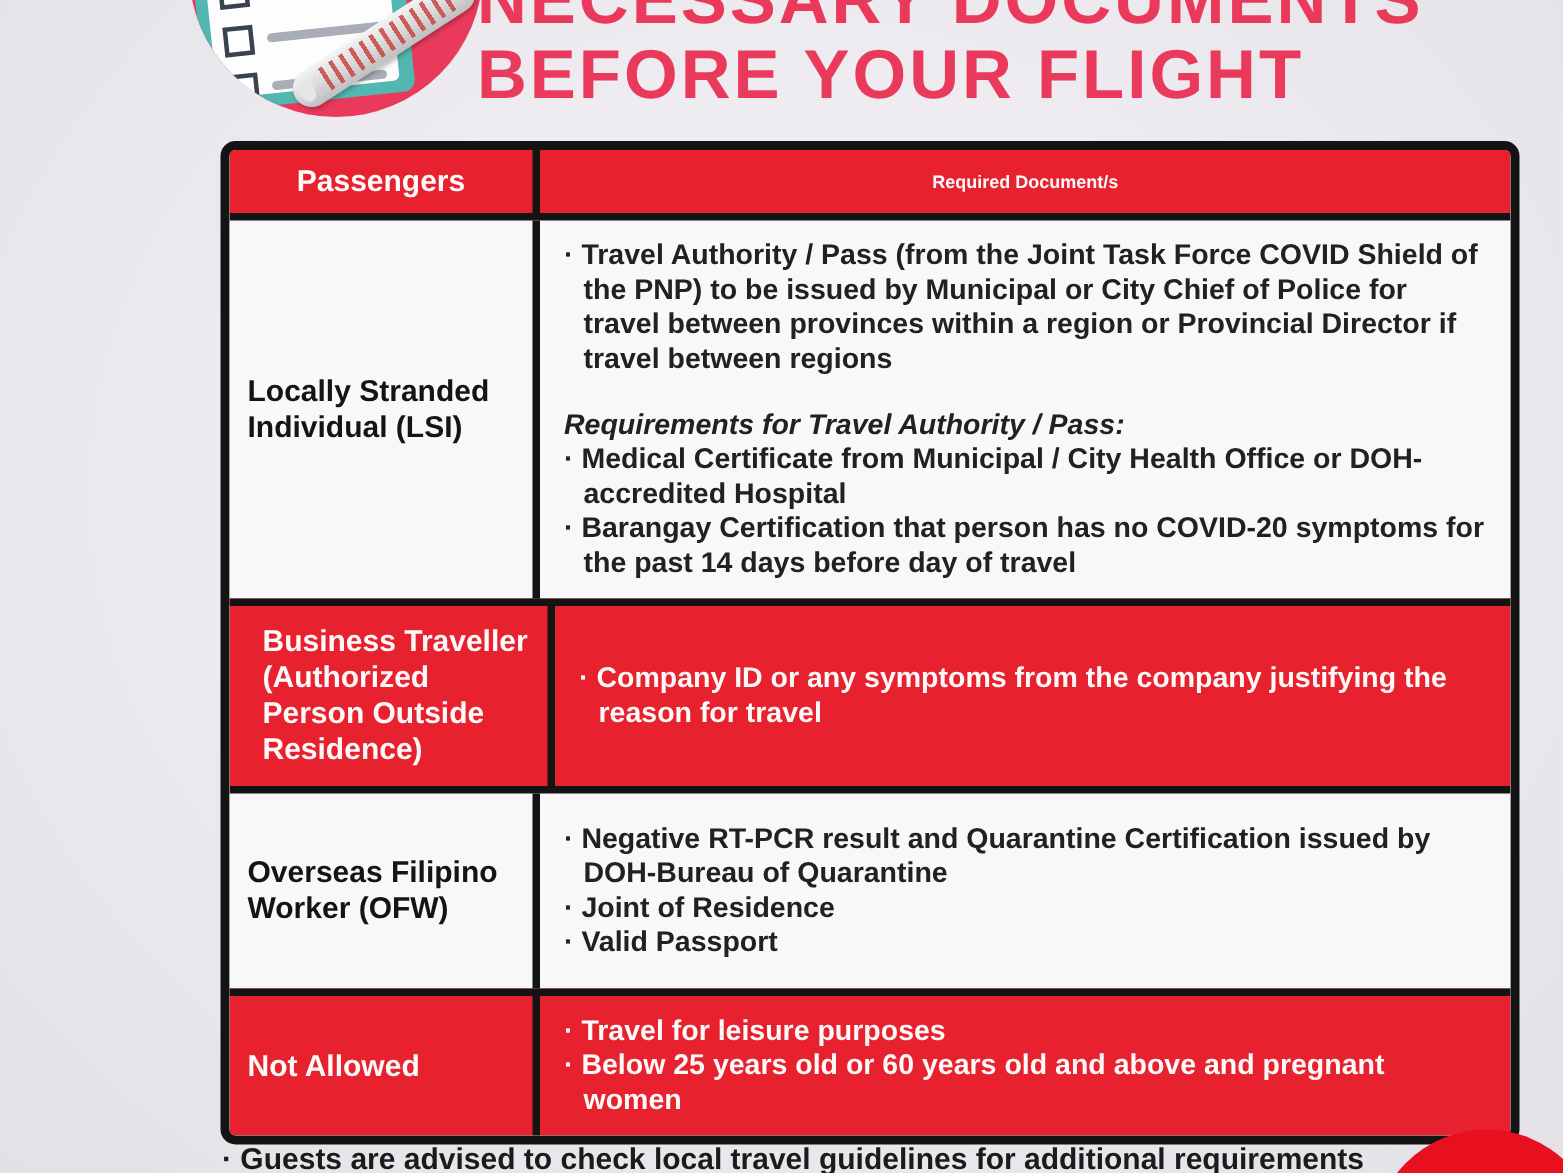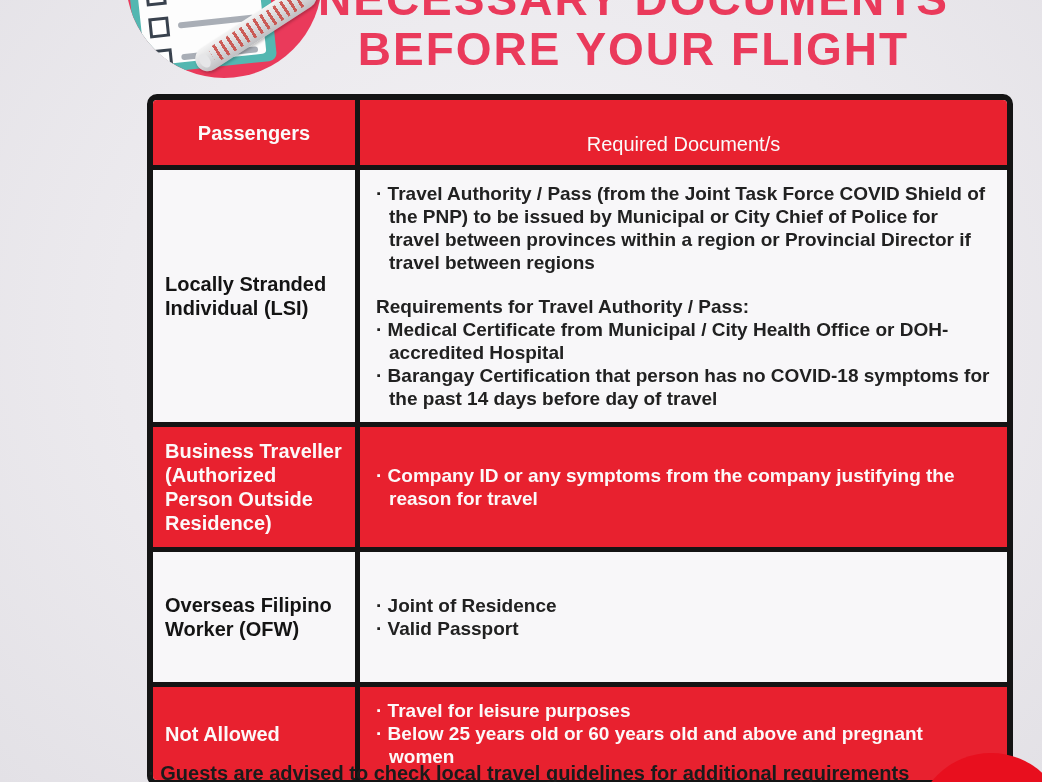--- a/index.html
+++ b/index.html
@@ -32,46 +32,46 @@
     box-shadow:0 2px 3px rgba(0,0,0,.25);
   }
   .thermo-scale{
     position:absolute;left:18px;top:4px;right:14px;bottom:4px;
     background:repeating-linear-gradient(90deg,transparent 0 5px,#C8453F 5px 8px);
     opacity:.85;border-radius:3px;
   }
   .thermo-tip{position:absolute;left:4px;top:5px;width:10px;height:15px;border-radius:50%;background:#E6E6E8;}
   .title-block{position:absolute;left:318px;top:-26px;line-height:50px;
     font-weight:800;font-size:46px;letter-spacing:2px;}
-  .title-line{white-space:nowrap;text-align:center;}
+  .title-line{white-space:nowrap;}
   
   .doc-table{
     position:absolute;left:147px;top:94px;width:866px;box-sizing:border-box;
     border:6px solid #141414;border-radius:10px;overflow:hidden;background:#F8F7F9;
   }
   .trow{display:flex;}
   .trow + .trow{border-top:5px solid #141414;}
   .cell-left{
     width:207px;flex:0 0 207px;box-sizing:border-box;border-right:5px solid #141414;
     padding:12px 12px;display:flex;align-items:center;
     font-weight:bold;font-size:20px;line-height:24px;
   }
   .cell-right{
     flex:1;box-sizing:border-box;padding:12px 16px;
     font-size:19px;line-height:23px;
     display:flex;flex-direction:column;justify-content:center;
   }
   .thead{background:#E8212F;color:#FBFAFA;}
   .thead .cell-left{justify-content:center;padding:9px 6px;min-height:37px;}
-  .thead .cell-right{align-items:center;font-weight:normal;font-size:20px;padding:9px 6px;margin-top:24px;}
+  .thead .cell-right{align-items:center;font-weight:bold;font-size:12px;padding:9px 6px;}
   .row-white{background:#F8F7F9;color:#212121;}
   .row-white .cell-left{color:#141414;}
   .row-red{background:#E8212F;color:#FCF9F9;}
   .doc-item{padding-left:13px;text-indent:-13px;font-weight:bold;}
-  .doc-item.heading{padding-left:0;text-indent:0;font-weight:bold;}
+  .doc-item.heading{padding-left:0;text-indent:0;font-weight:bold;font-style:italic;}
   .doc-item.spacer{height:21px;}
   
   .footer-note{
     position:absolute;left:148px;top:761px;font-size:20px;line-height:24px;
     color:#1B1B1B;font-weight:600;white-space:nowrap;
   }
   .corner-circle{
     position:absolute;left:915px;top:753px;width:152px;height:152px;
     border-radius:50%;background:#E80F1E;
   }
@@ -114,36 +114,37 @@
 
 <div class="trow row-white" style="min-height: 248px;">
       <div class="cell-left">
         <span>Locally Stranded Individual (LSI)</span>
       </div>
       <div class="cell-right">
         <div class="doc-item bullet"><span>· </span><b>Travel Authority / Pass</b><span> (from the Joint Task Force COVID Shield of the PNP) to be issued by Municipal or City Chief of Police for travel between provinces within a region or Provincial Director if travel between regions</span></div>
         <div class="doc-item spacer"></div>
         <div class="doc-item heading"><b>Requirements for Travel Authority / Pass:</b></div>
         <div class="doc-item bullet"><span>· </span><span>Medical Certificate from Municipal / City Health Office or DOH-accredited Hospital</span></div>
-        <div class="doc-item bullet"><span>· </span><span>Barangay Certification that person has no COVID-18 symptoms for the past 14 days before day of travel</span></div>
+        <div class="doc-item bullet"><span>· </span><span>Barangay Certification that person has no COVID-20 symptoms for the past 14 days before day of travel</span></div>
       </div>
     </div>
-    <div class="trow row-red" style="min-height: 96px;">
+    <div class="trow row-red" style="min-height: 96px; padding-left: 10px;">
       <div class="cell-left">
         <span>Business Traveller (Authorized Person Outside Residence)</span>
       </div>
       <div class="cell-right">
         <div class="doc-item bullet"><span>· </span><span>Company ID or any symptoms from the company justifying the reason for travel</span></div>
       </div>
     </div>
     <div class="trow row-white" style="min-height: 130px;">
       <div class="cell-left">
         <span>Overseas Filipino Worker (OFW)</span>
       </div>
       <div class="cell-right">
+        <div class="doc-item bullet"><span>· </span><span>Negative RT-PCR result and Quarantine Certification issued by DOH-Bureau of Quarantine</span></div>
         <div class="doc-item bullet"><span>· </span><span>Joint of Residence</span></div>
         <div class="doc-item bullet"><span>· </span><span>Valid Passport</span></div>
       </div>
     </div>
     <div class="trow row-red" style="min-height: 84px;">
       <div class="cell-left">
         <span>Not Allowed</span>
       </div>
       <div class="cell-right">
         <div class="doc-item bullet"><span>· </span><span>Travel for leisure purposes</span></div>

